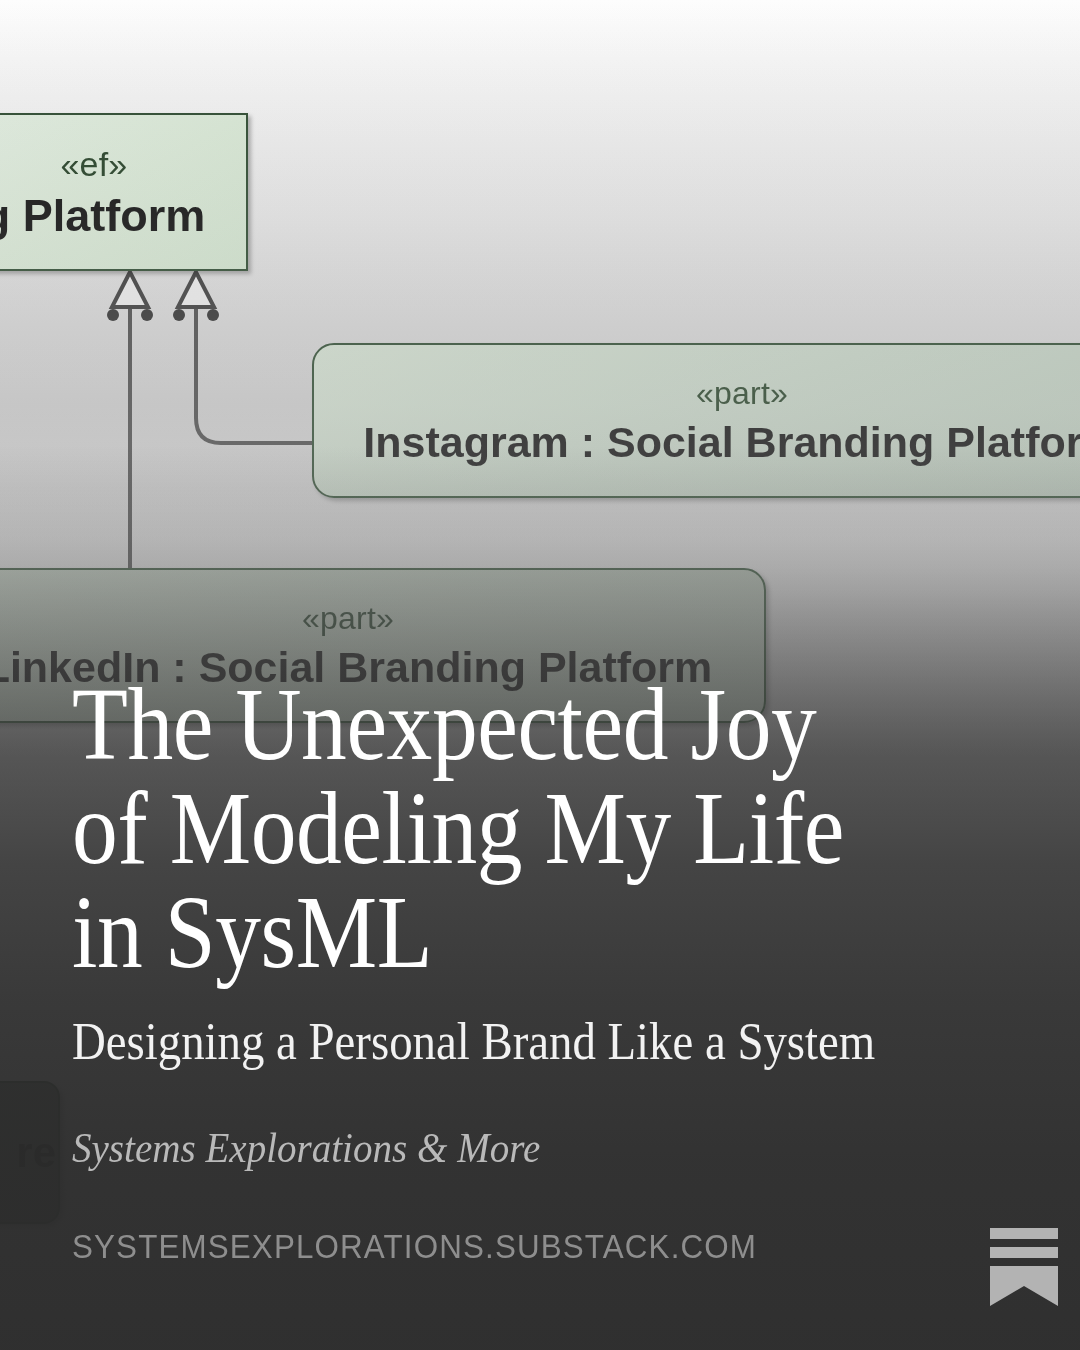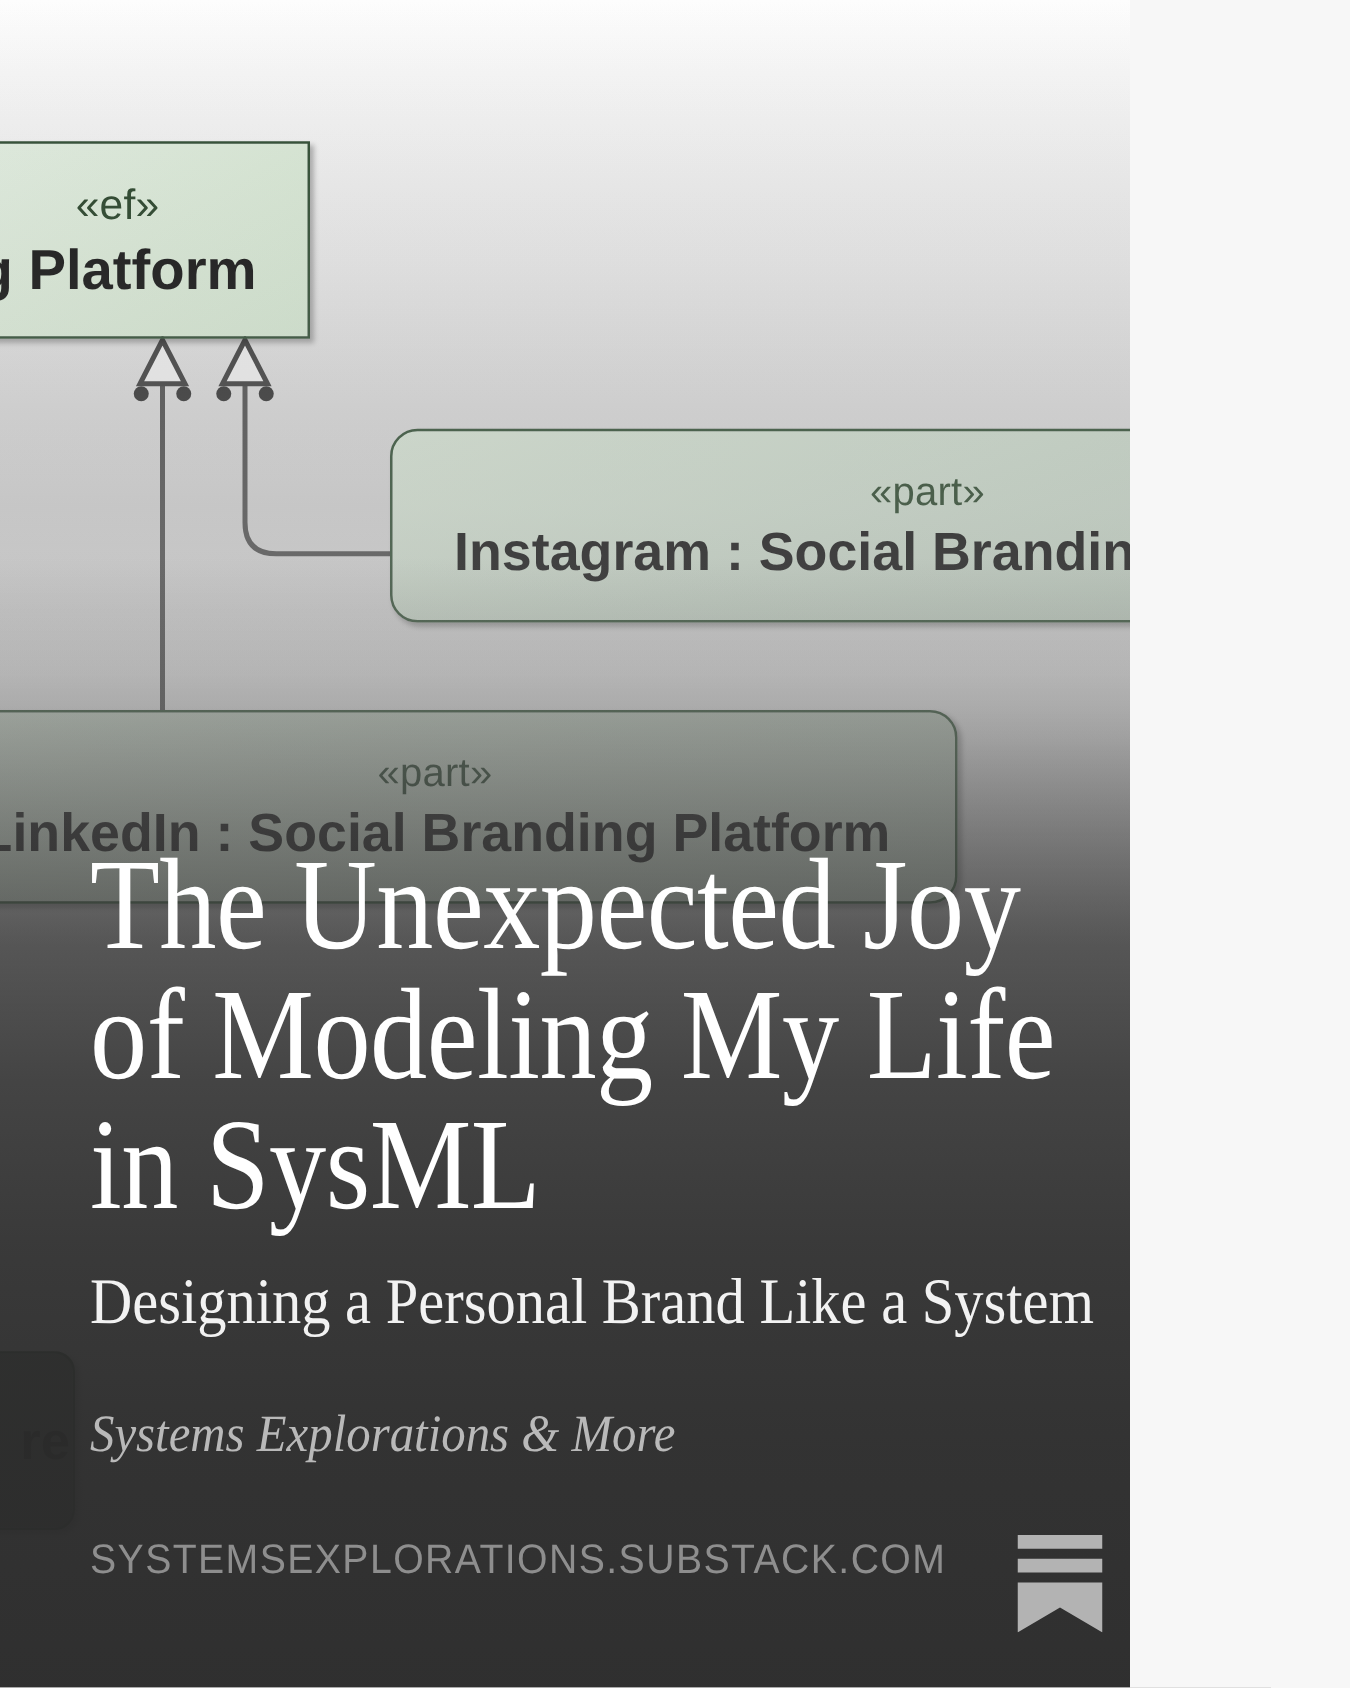--- a/index.html
+++ b/index.html
@@ -5,21 +5,21 @@
   * { margin:0; padding:0; box-sizing:border-box; }
   html, body { width:1080px; height:1350px; }
   body {
     font-family: "Liberation Serif", serif;
     background:#f7f7f7;
     overflow:hidden;
   }
 
   #card {
     position:relative;
-    width:904px;
+    width:1080px;
     height:1350px;
     overflow:hidden;
     background:#ffffff;
   }
 
   
   #diagram-layer {
     position:absolute;
     inset:0;
     background:linear-gradient(180deg,

